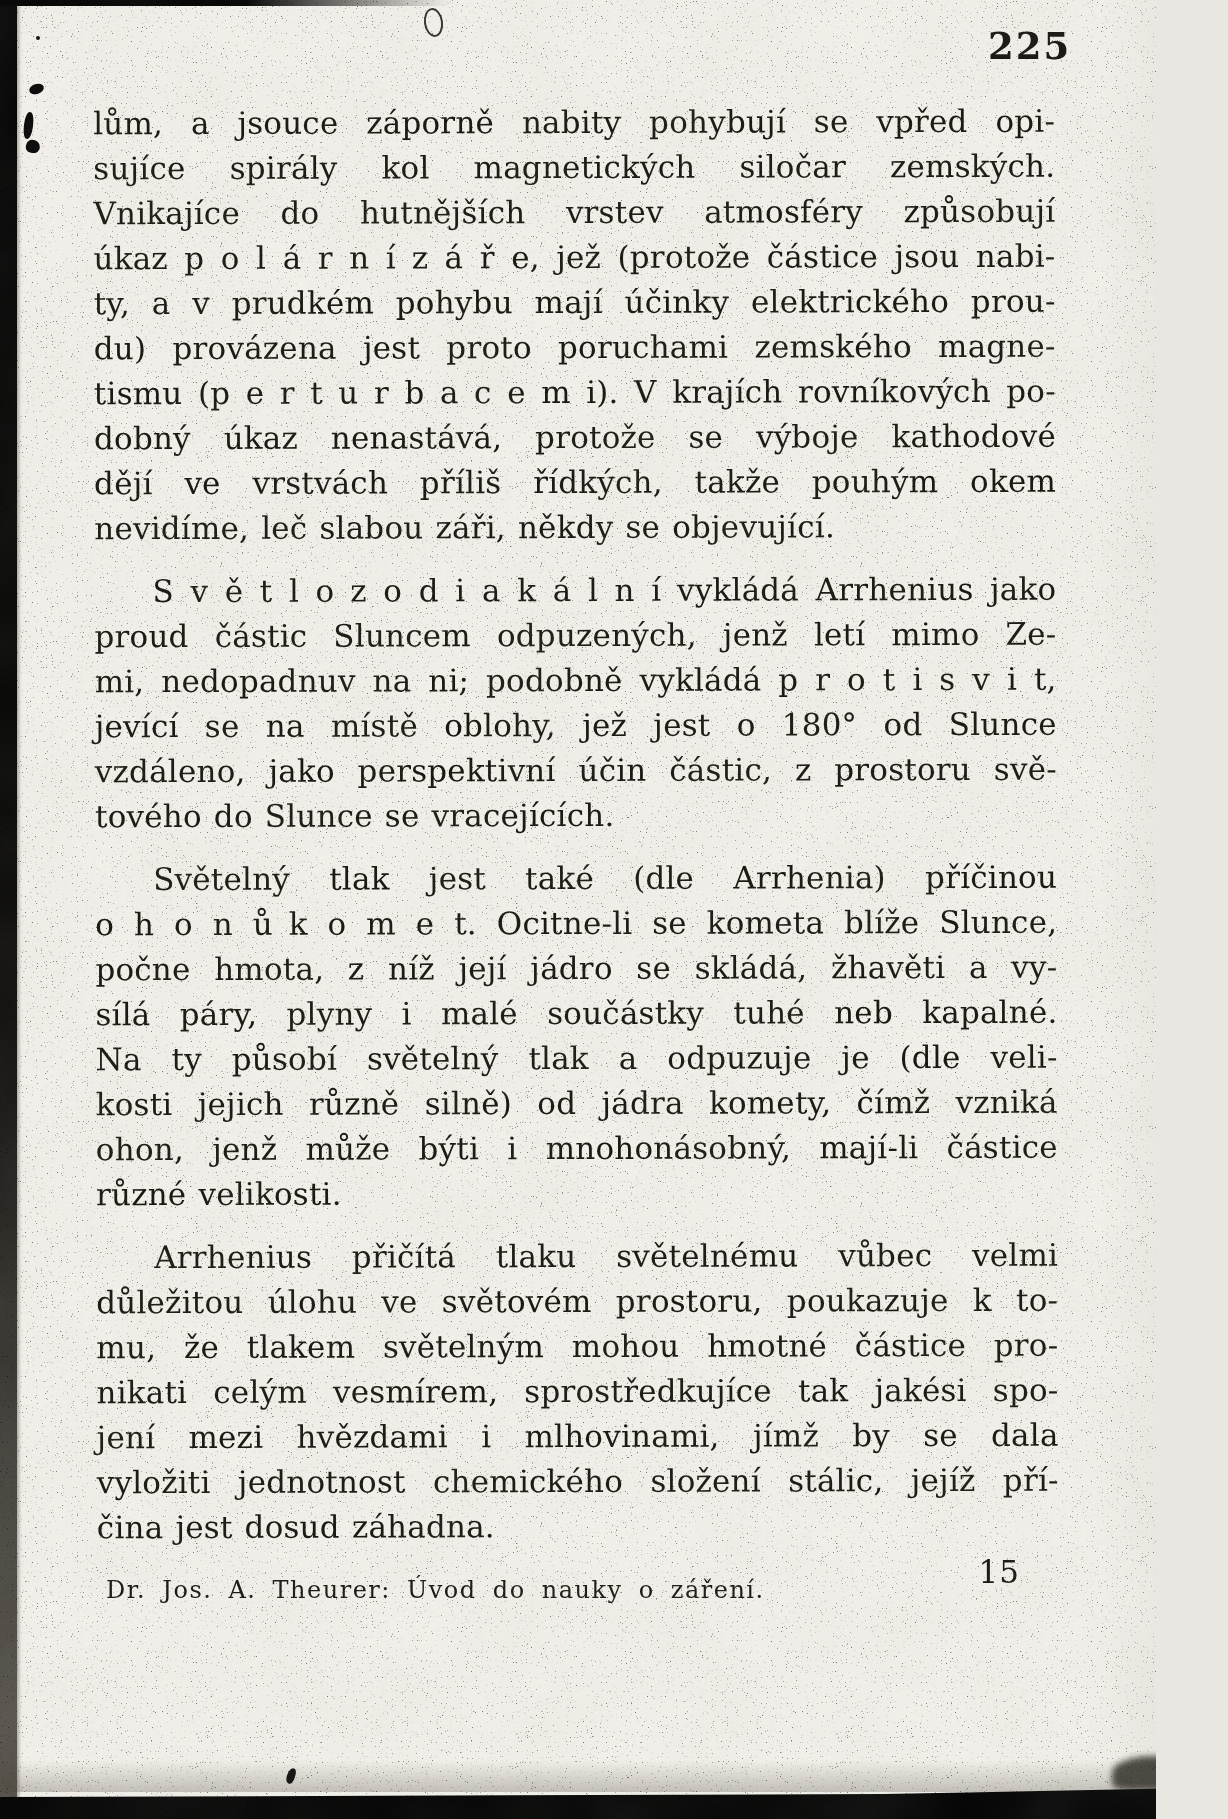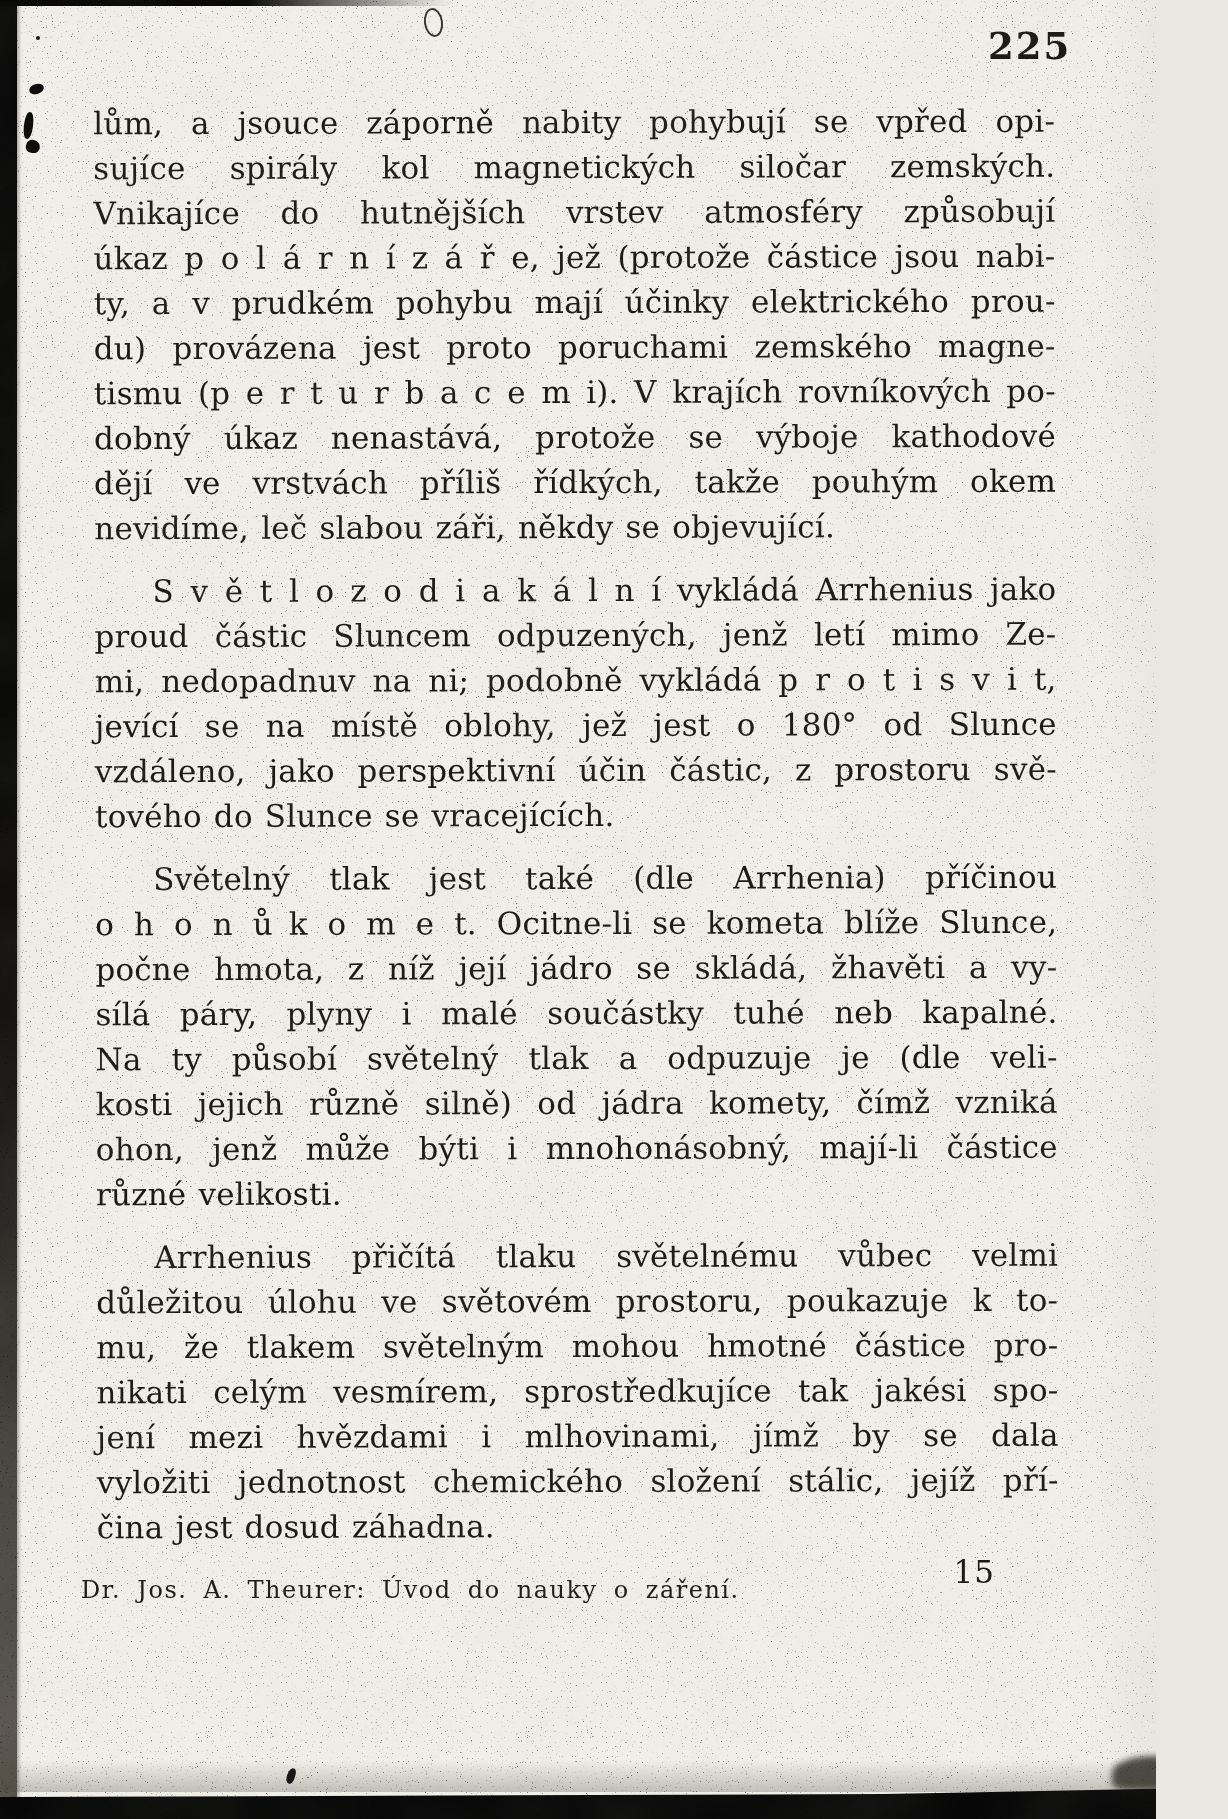--- a/index.html
+++ b/index.html
@@ -29,21 +29,21 @@
     word-spacing:2px;
   }
   .line.last{text-align-last:left;}
   .line.indent{text-indent:58px;}
   
   .page-number{
     position:absolute;left:988px;top:24px;
     font-size:37px;font-weight:700;letter-spacing:2px;color:#14120e;
   }
   .footer-line{
-    position:absolute;left:81px;top:1576px;width:962px;
+    position:absolute;left:106px;top:1576px;width:962px;
     color:#191611;
   }
   .footer-title{
     font-size:24px;letter-spacing:1.5px;word-spacing:7px;
   }
   .footer-sig{
     position:absolute;right:48px;top:-22px;
     font-size:31px;letter-spacing:1px;
   }
   

